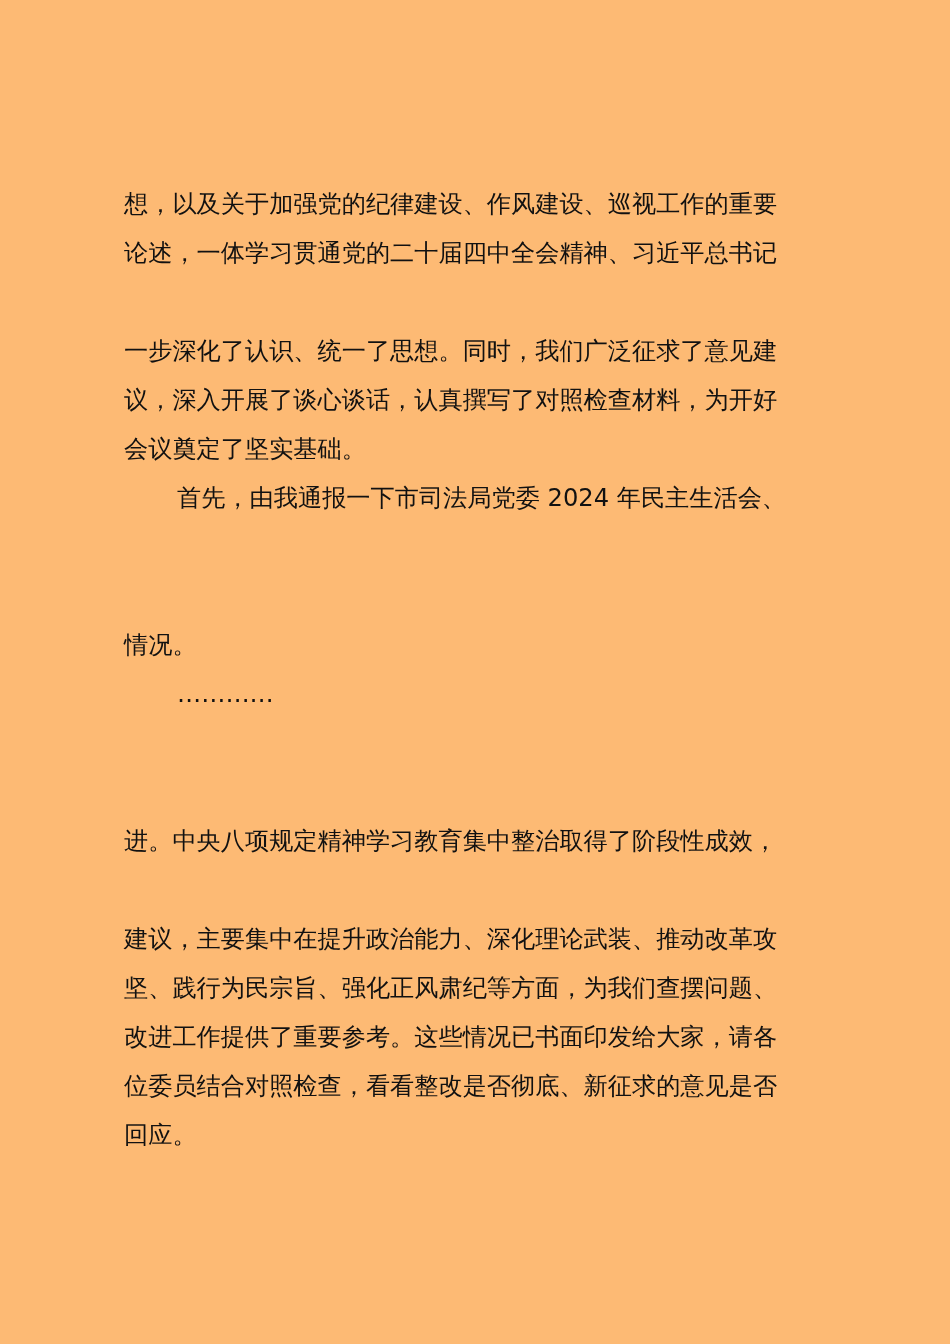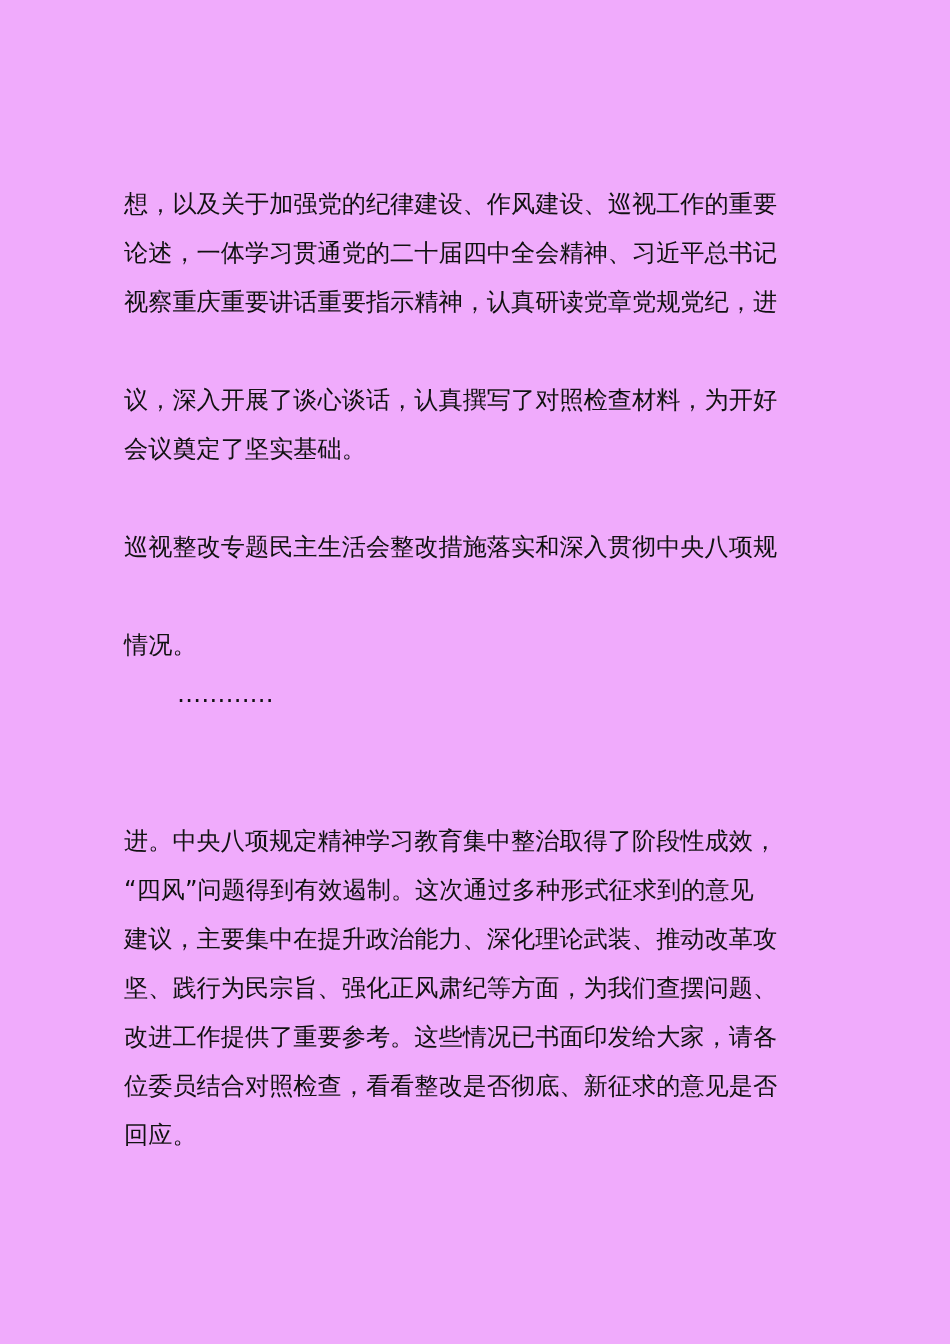--- a/index.html
+++ b/index.html
@@ -1,37 +1,36 @@
 <!DOCTYPE html>
 <html><head>
 <meta charset="utf-8">
 <style>
   html, body { margin:0; padding:0; background:#ffffff; }
   body { width:950px; height:1344px; position:relative; overflow:hidden;
          font-family:"DejaVu Sans", "Liberation Sans", sans-serif; color:#111111; }
-  .page { position:absolute; left:0; top:0; width:950px; height:1344px; background:#f0abfc; }
+  .page { position:absolute; left:0; top:0; width:950px; height:1344px; background:#fdba74; }
   .line { position:absolute; left:124px; width:710px; font-size:24.2px; line-height:30px;
           white-space:nowrap; letter-spacing:0px; }
   .indent { left:177px; }
 </style>
 </head>
 <body>
 
 <div class="page">
   <div class="line" style="top:189px">想，以及关于加强党的纪律建设、作风建设、巡视工作的重要</div>
   <div class="line" style="top:238px">论述，一体学习贯通党的二十届四中全会精神、习近平总书记</div>
-  <div class="line" style="top:287px">视察重庆重要讲话重要指示精神，认真研读党章党规党纪，进</div>
+  <div class="line" style="top:336px">一步深化了认识、统一了思想。同时，我们广泛征求了意见建</div>
   <div class="line" style="top:385px">议，深入开展了谈心谈话，认真撰写了对照检查材料，为开好</div>
   <div class="line" style="top:434px">会议奠定了坚实基础。</div>
 
-  <div class="line" style="top:532px">巡视整改专题民主生活会整改措施落实和深入贯彻中央八项规</div>
+  <div class="line indent" style="top:483px">首先，由我通报一下市司法局党委 2024 年民主生活会、</div>
   <div class="line" style="top:630px">情况。</div>
 
   <div class="line indent" style="top:679px">…………</div>
 
   <div class="line" style="top:826px">进。中央八项规定精神学习教育集中整治取得了阶段性成效，</div>
-  <div class="line" style="top:875px">“四风”问题得到有效遏制。这次通过多种形式征求到的意见</div>
   <div class="line" style="top:924px">建议，主要集中在提升政治能力、深化理论武装、推动改革攻</div>
   <div class="line" style="top:1022px">改进工作提供了重要参考。这些情况已书面印发给大家，请各</div>
   <div class="line" style="top:973px">坚、践行为民宗旨、强化正风肃纪等方面，为我们查摆问题、</div>
   <div class="line" style="top:1071px">位委员结合对照检查，看看整改是否彻底、新征求的意见是否</div>
   <div class="line" style="top:1120px">回应。</div>
 </div>
 
 </body></html>

